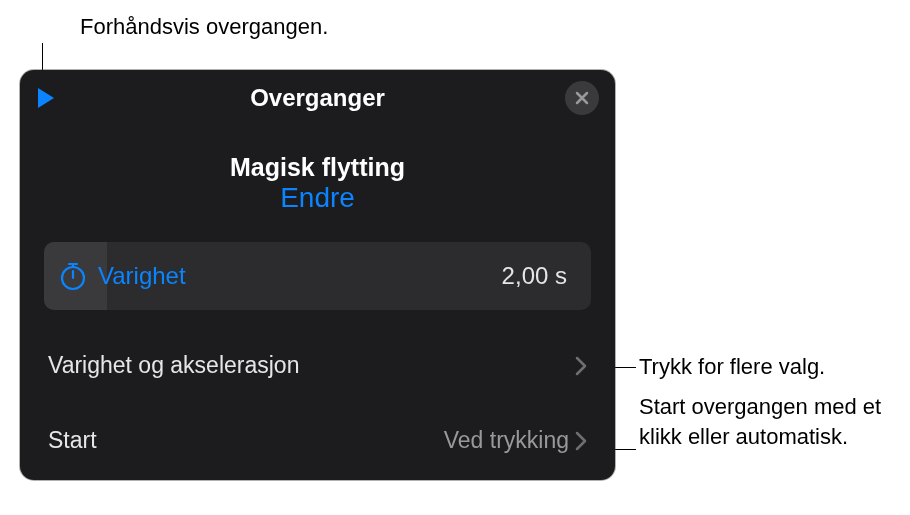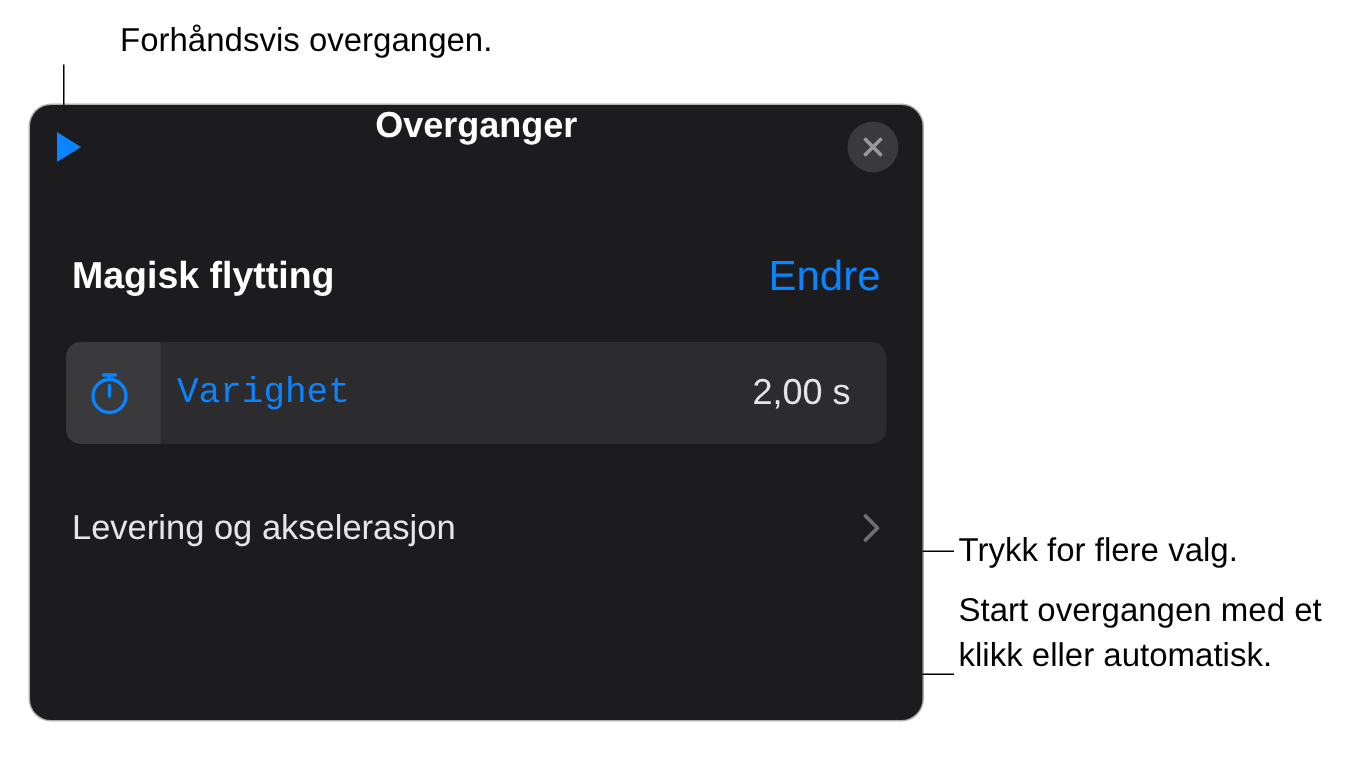--- a/index.html
+++ b/index.html
@@ -33,20 +33,21 @@
     background: #1c1c1e;
     border-radius: 14px;
     padding: 0;
     color: #fff;
     box-shadow: 0 0 0 1px rgba(60,60,60,0.4);
   }
   .panel-header {
     position: relative;
     height: 56px;
     display: flex;
+    align-items: center;
     justify-content: center;
   }
   .play-btn {
     position: absolute;
     left: 18px;
     top: 50%;
     transform: translateY(-50%);
     width: 0;
     height: 0;
     border-left: 16px solid #0a84ff;
@@ -73,23 +74,24 @@
     justify-content: center;
     cursor: pointer;
   }
   .close-btn svg {
     width: 16px;
     height: 16px;
   }
   .section-row {
     display: flex;
     align-items: center;
-    justify-content: space-between;
+    justify-content: center;
     padding: 0 28px;
-    margin-top: 42px;
+    margin-top: 27px;
+    flex-direction: column;
   }
   .section-title {
     font-size: 25px;
     font-weight: 600;
     color: #fff;
   }
   .change-link {
     font-size: 28px;
     color: #0a84ff;
     cursor: pointer;
@@ -117,22 +119,21 @@
     position: relative;
     display: flex;
     align-items: center;
     justify-content: space-between;
     width: 100%;
     padding: 0 24px 0 14px;
   }
   .duration-left {
     display: flex;
     align-items: center;
-    gap: 30px;
-    font-family: Liberation Mono, monospace;
+    gap: 10px;
   }
   .timer-icon {
     width: 30px;
     height: 30px;
   }
   .duration-label {
     font-size: 24px;
     color: #0a84ff;
     font-weight: 400;
   }
@@ -206,22 +207,31 @@
           <line x1="11" y1="3" x2="19" y2="3" stroke="#0a84ff" stroke-width="2.2" stroke-linecap="round"></line>
           <line x1="15" y1="3" x2="15" y2="6" stroke="#0a84ff" stroke-width="2.2" stroke-linecap="round"></line>
         </svg>
         <div class="duration-label">Varighet</div>
       </div>
       <div class="duration-value">2,00 s</div>
     </div>
   </div>
 
   <div class="option-row">
-    <div class="option-label">Levering og akselerasjon</div>
+    <div class="option-label">Varighet og akselerasjon</div>
     <div class="option-right">
       <svg class="chevron" viewBox="0 0 12 20">
         <path d="M2 2 L10 10 L2 18" stroke="#6e6e73" stroke-width="2.5" fill="none" stroke-linecap="round" stroke-linejoin="round"></path>
       </svg>
     </div>
   </div>
 
+  <div class="option-row" style="margin-top:48px;">
+    <div class="option-label">Start</div>
+    <div class="option-right">
+      <div class="option-value">Ved trykking</div>
+      <svg class="chevron" viewBox="0 0 12 20">
+        <path d="M2 2 L10 10 L2 18" stroke="#6e6e73" stroke-width="2.5" fill="none" stroke-linecap="round" stroke-linejoin="round"></path>
+      </svg>
+    </div>
+  </div>
 
 </div>
 
 </body></html>

